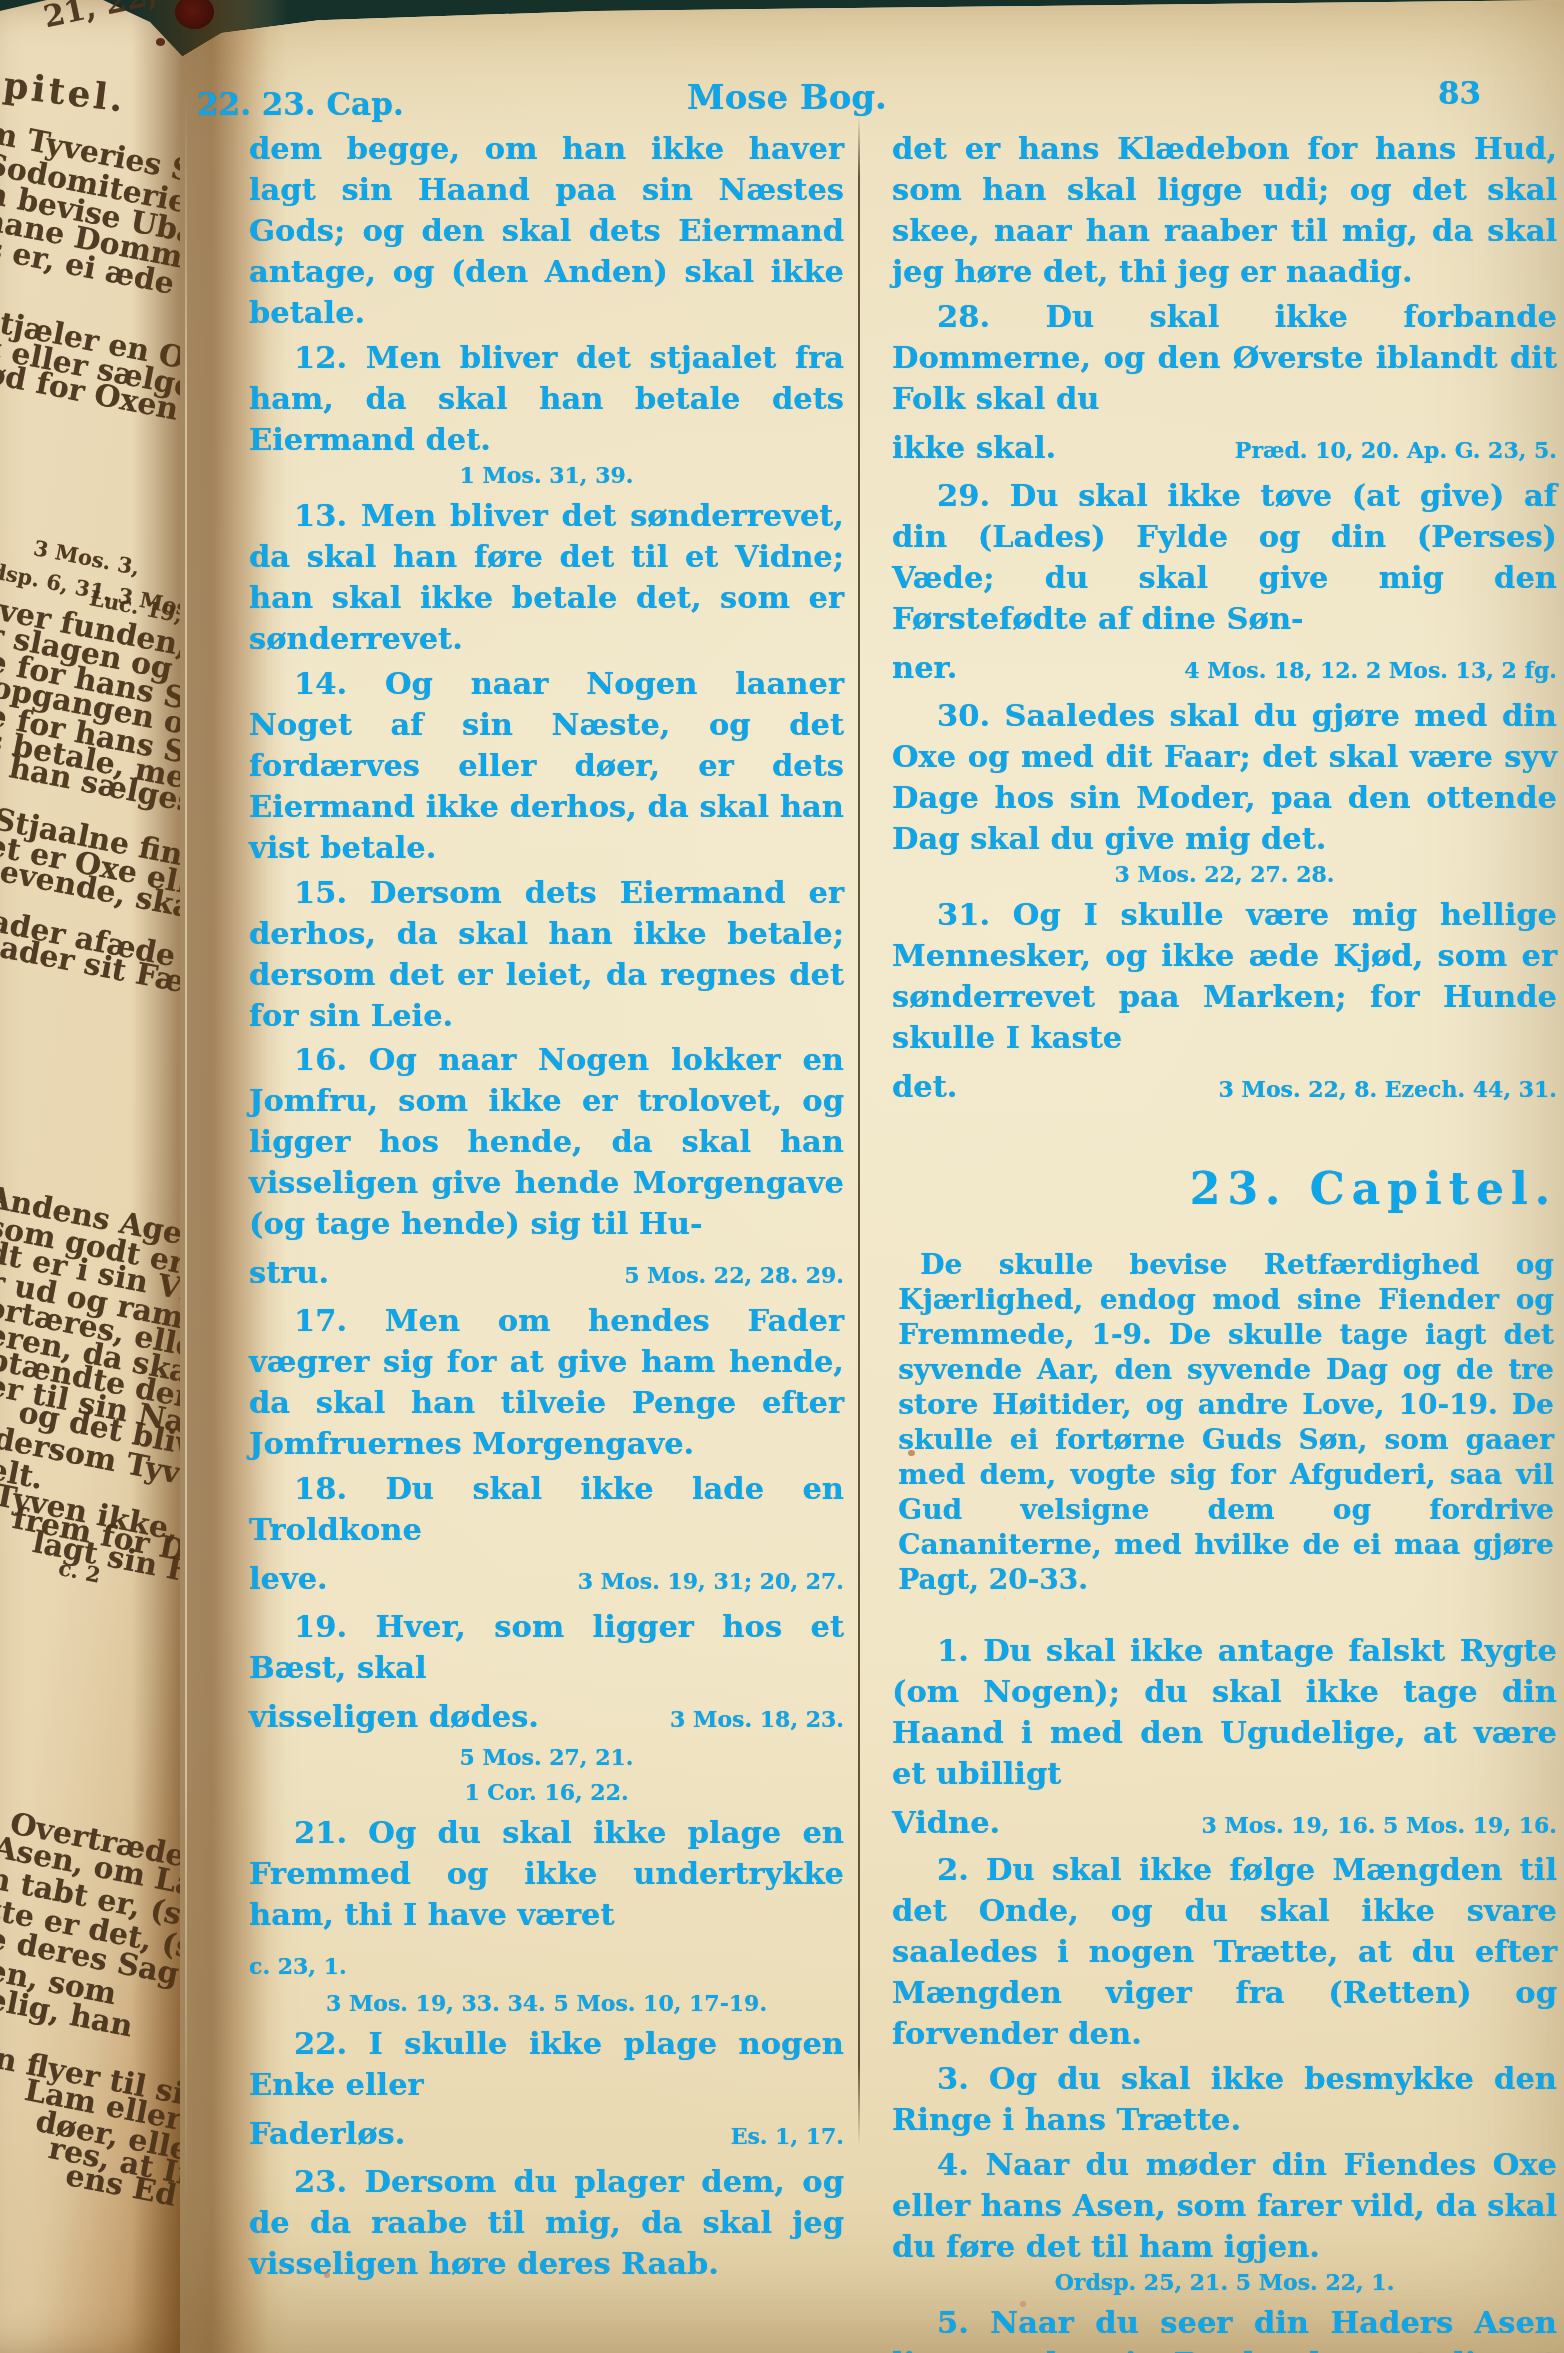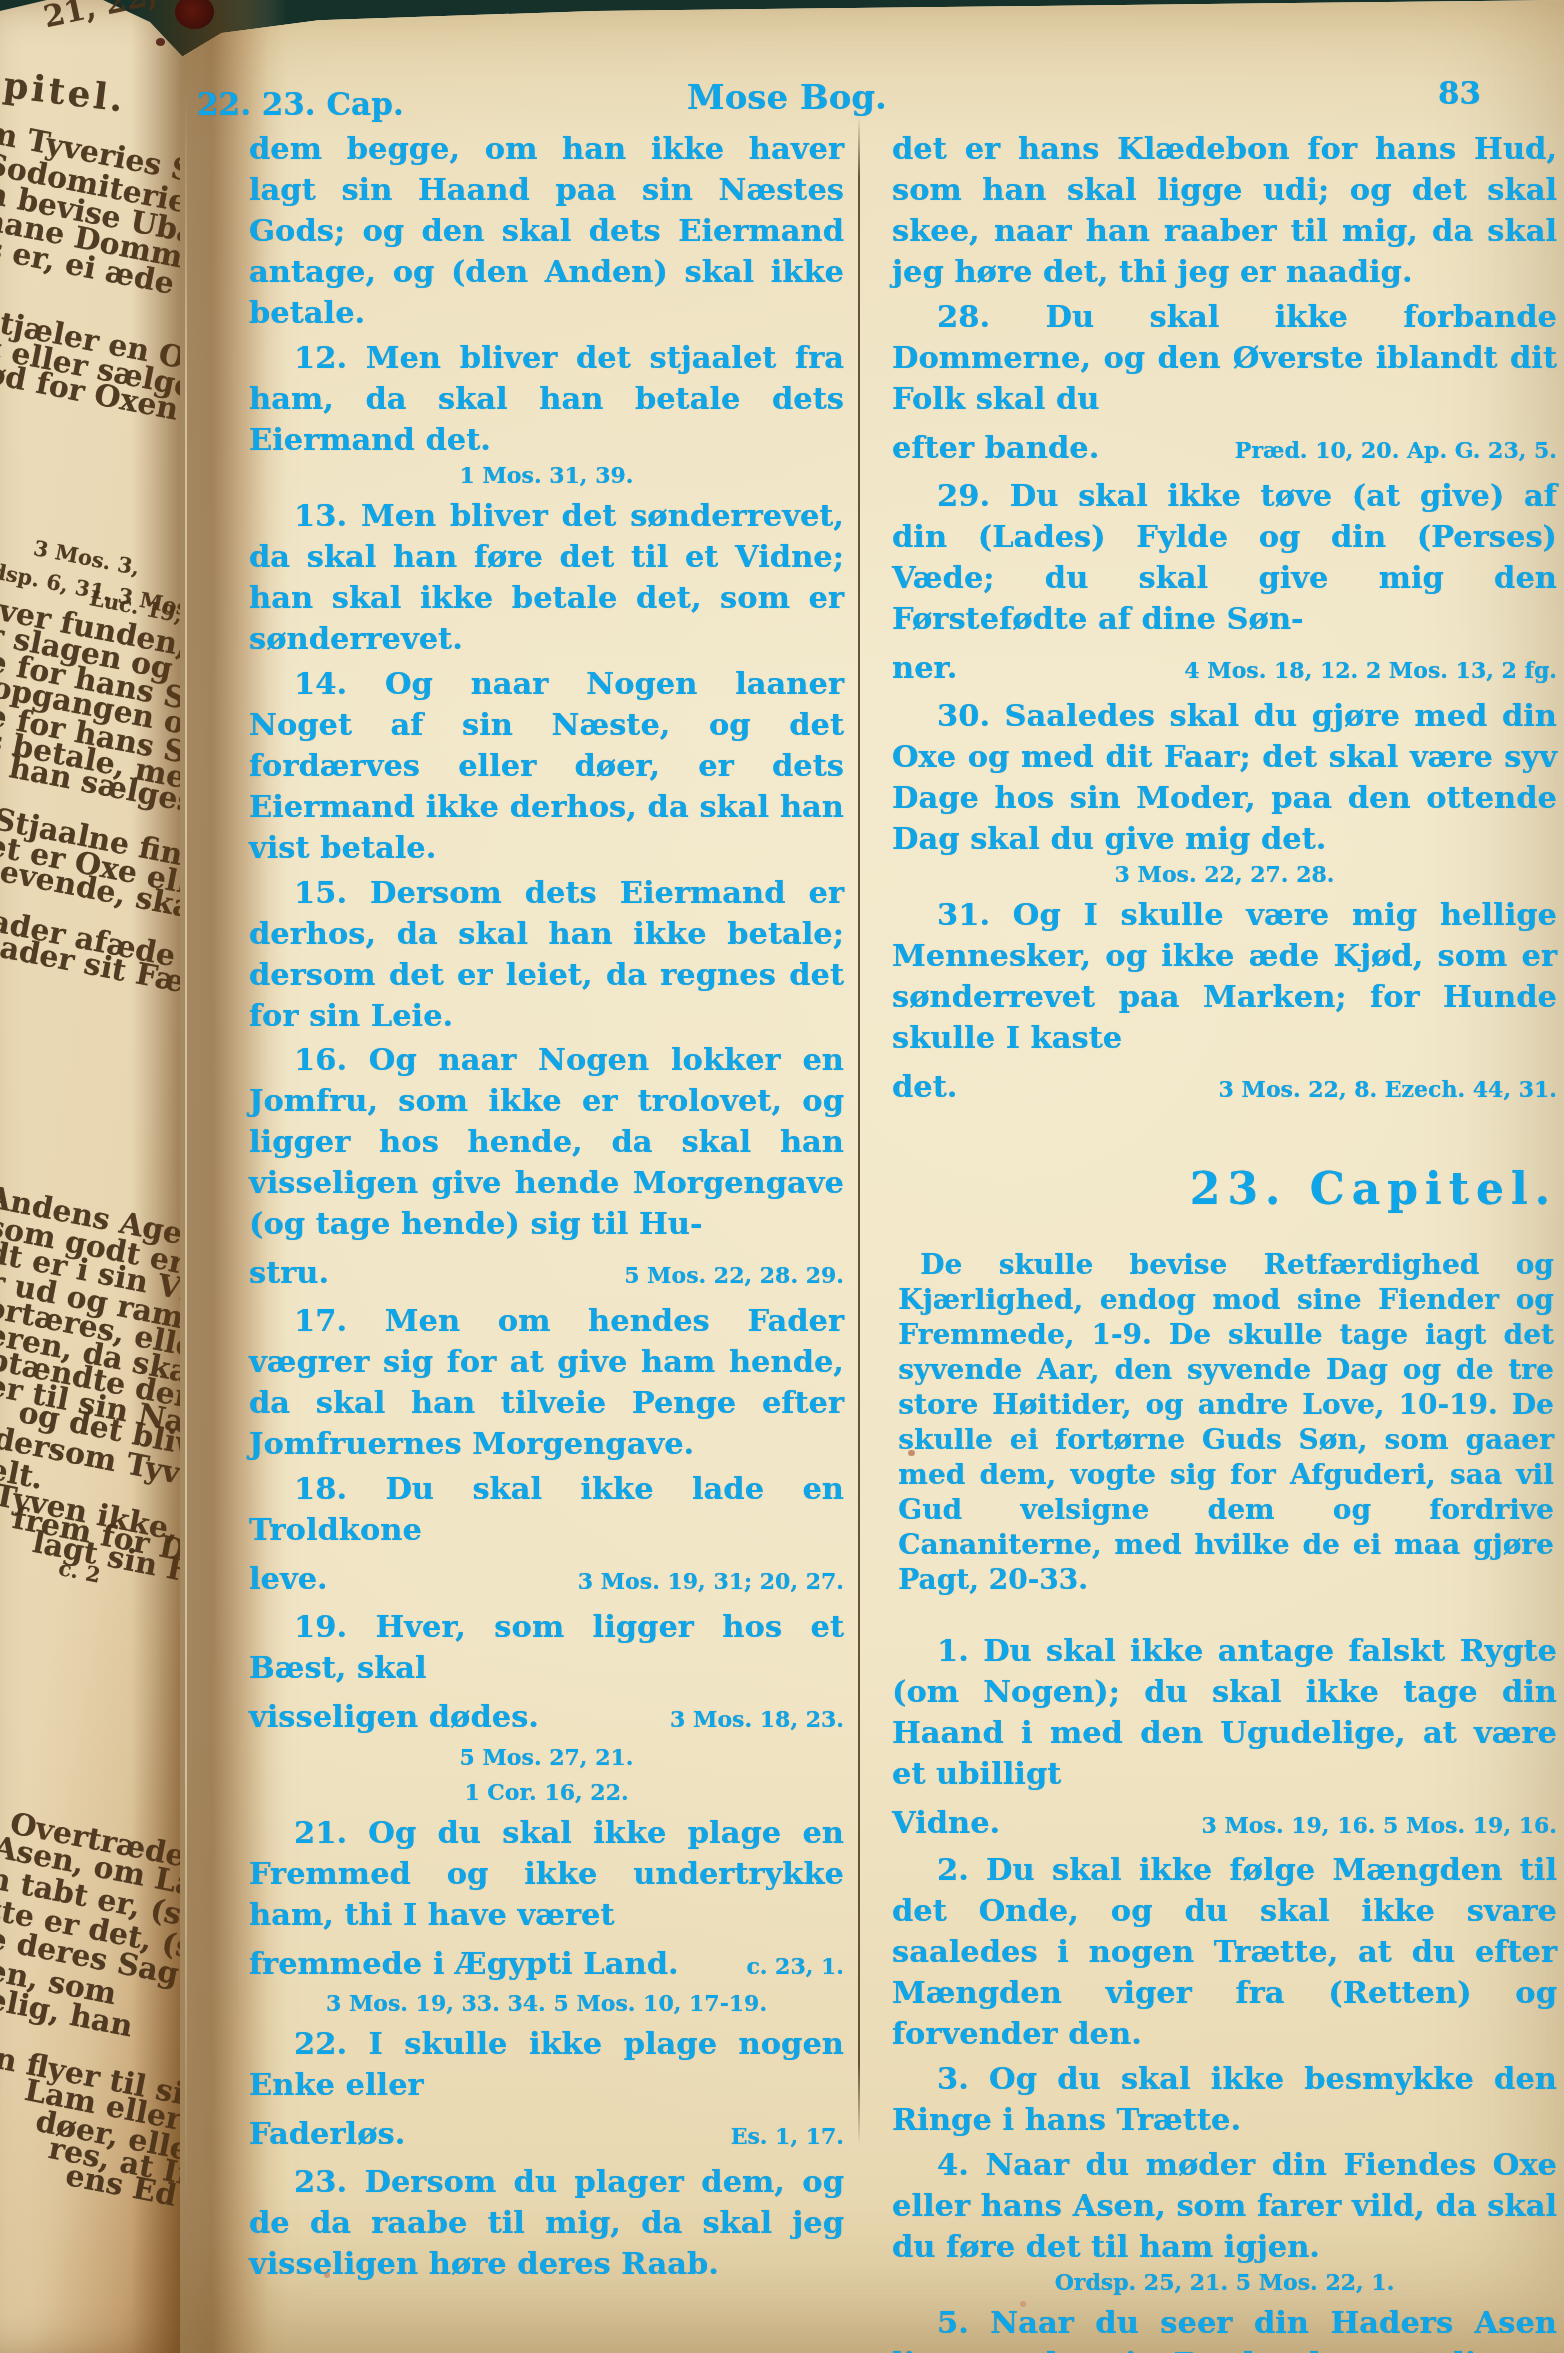--- a/index.html
+++ b/index.html
@@ -212,21 +212,20 @@
         <div class="refc">5 Mos. 27, 21.</div>
       </div>
 
       <div class="verse">
         <div class="refc">1 Cor. 16, 22.</div>
       </div>
 
       <div class="verse">
         <p class="vt">21. Og du skal ikke plage en Fremmed og ikke undertrykke ham, thi I have været</p>
         <div class="refline">
-          <span>fremmede i Ægypti Land.</span>
           <span class="ref">c. 23, 1.</span>
         </div>
         <div class="refc">3 Mos. 19, 33. 34.   5 Mos. 10, 17-19.</div>
       </div>
 
       <div class="verse">
         <p class="vt">22. I skulle ikke plage nogen Enke eller</p>
         <div class="refline">
           <span>Faderløs.</span>
           <span class="ref">Es. 1, 17.</span>
@@ -241,21 +240,21 @@
 
     <div class="col col-2">
 
       <div class="verse">
         <p class="vt cont">det er hans Klædebon for hans Hud, som han skal ligge udi; og det skal skee, naar han raaber til mig, da skal jeg høre det, thi jeg er naadig.</p>
       </div>
 
       <div class="verse">
         <p class="vt">28. Du skal ikke forbande Dommerne, og den Øverste iblandt dit Folk skal du</p>
         <div class="refline">
-          <span>efter bande.</span>
+          <span>ikke skal.</span>
           <span class="ref">Præd. 10, 20. Ap. G. 23, 5.</span>
         </div>
       </div>
 
       <div class="verse">
         <p class="vt">29. Du skal ikke tøve (at give) af din (Lades) Fylde og din (Perses) Væde; du skal give mig den Førstefødte af dine Søn-</p>
         <div class="refline">
           <span>ner.</span>
           <span class="ref">4 Mos. 18, 12. 2 Mos. 13, 2 fg.</span>
         </div>

